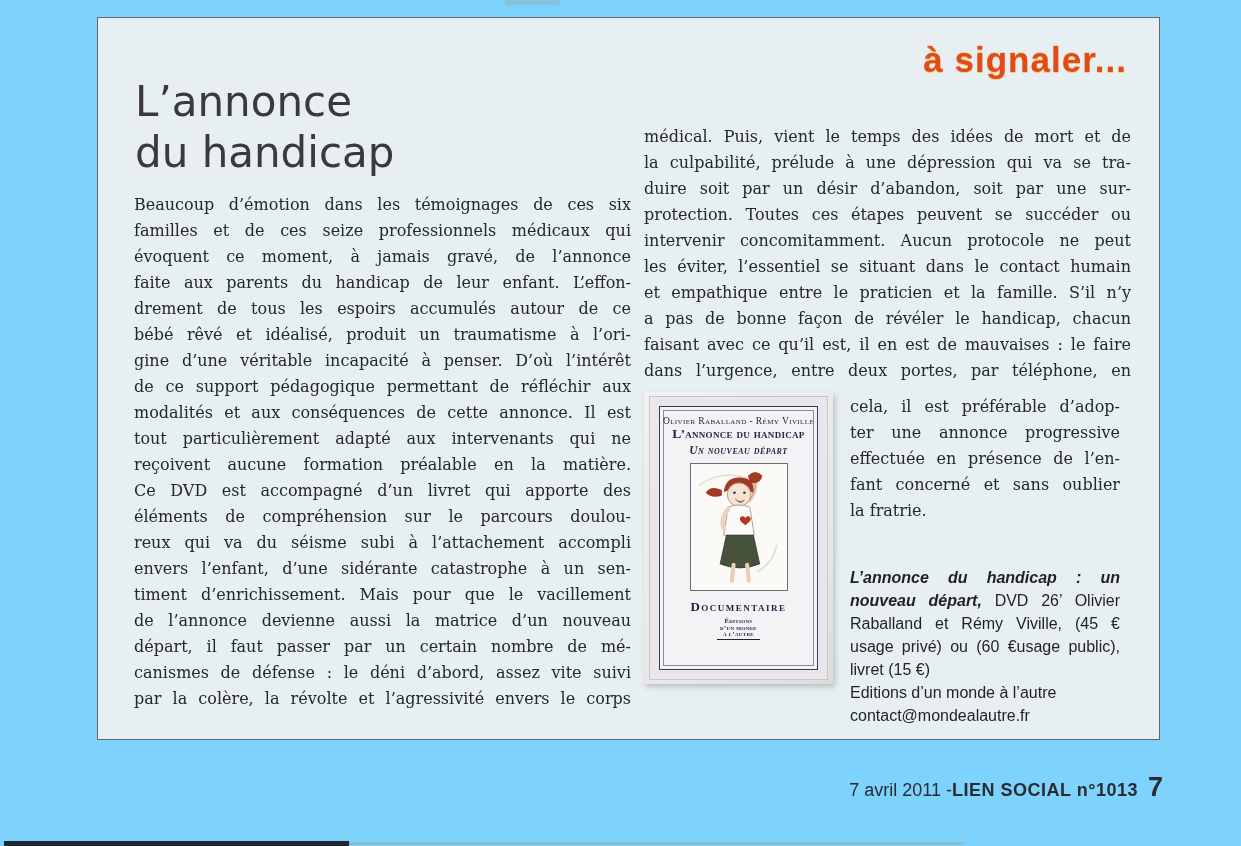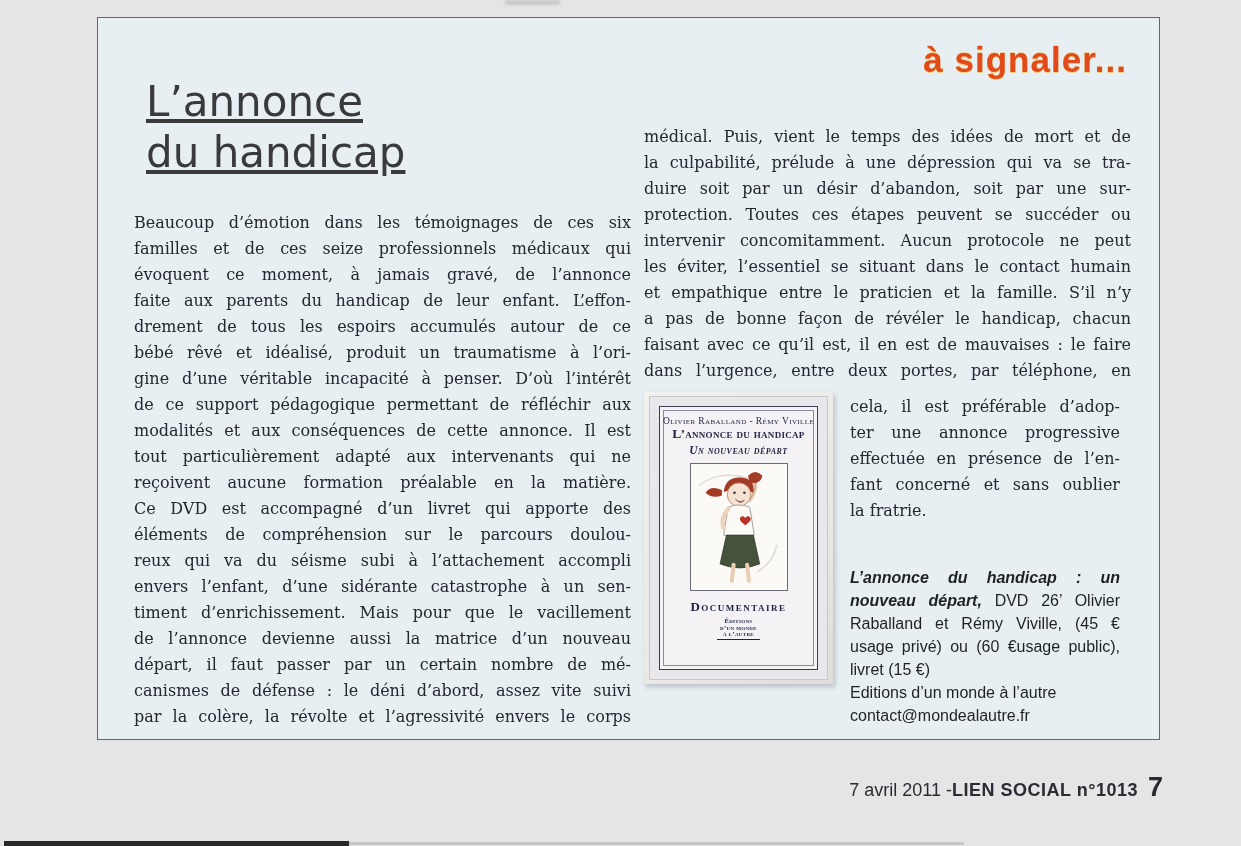--- a/index.html
+++ b/index.html
@@ -1,31 +1,31 @@
 <!DOCTYPE html>
 <html><head>
 <meta charset="utf-8">
 <style>
   html,body{margin:0;padding:0;background:#fdfdfd;width:1241px;height:846px;overflow:hidden;}
   *{box-sizing:border-box;}
-  .page{position:relative;width:1241px;height:846px;background:#e5e5e5;font-family:"DejaVu Serif",serif;}
+  .page{position:relative;width:1241px;height:846px;background:#7dd3fc;font-family:"DejaVu Serif",serif;}
 
   
   .scan-mark-top{position:absolute;left:505px;top:0;width:55px;height:5px;background:rgba(150,150,150,.35);border-radius:2px;filter:blur(1px);}
   .strip-dark{position:absolute;left:4px;top:841px;width:345px;height:5px;background:#141414;opacity:.9;}
   .strip-light{position:absolute;left:349px;top:842px;width:615px;height:3px;background:#9aa49e;opacity:.45;}
 
   
   .panel{position:absolute;left:97px;top:17px;width:1063px;height:723px;background:#e7eff3;border:1px solid #63676a;}
 
   .signaler{position:absolute;top:22px;right:32px;font-family:"Liberation Sans",sans-serif;font-weight:bold;font-size:35px;color:#e24a1b;letter-spacing:1px;text-shadow:0 1px 0 rgba(243,178,26,.55), 0 -1px 0 rgba(243,178,26,.4);}
 
-  .title{position:absolute;left:48px;top:58px;font-family:"DejaVu Sans",sans-serif;font-size:42px;line-height:51px;color:#3a3a3c;letter-spacing:0;text-decoration:underline;}
+  .title{position:absolute;left:37px;top:58px;font-family:"DejaVu Sans",sans-serif;font-size:42px;line-height:51px;color:#3a3a3c;letter-spacing:0;}
 
-  .col-left{position:absolute;left:36px;top:192px;width:497px;}
+  .col-left{position:absolute;left:36px;top:174px;width:497px;}
   .col-right{position:absolute;left:546px;top:106px;width:487px;}
 
   .jline{font-size:16px;line-height:26px;color:#23272e;text-align:justify;text-align-last:justify;}
   .wrap-lines .jline:last-child{text-align-last:left;}
 
   .media-row{display:flex;margin-top:8px;}
 
   
   .dvd-photo{width:189px;height:292px;background:linear-gradient(135deg,#f3f1ee 0%,#e9e7e4 70%,#dedcd9 100%);padding:4px 5px;box-shadow:2px 3px 5px rgba(60,60,70,.25);flex:0 0 auto;}
   .dvd-card{width:179px;height:284px;background:#e9e7ec;padding:9px;border:1px solid #c9c6cc;}

